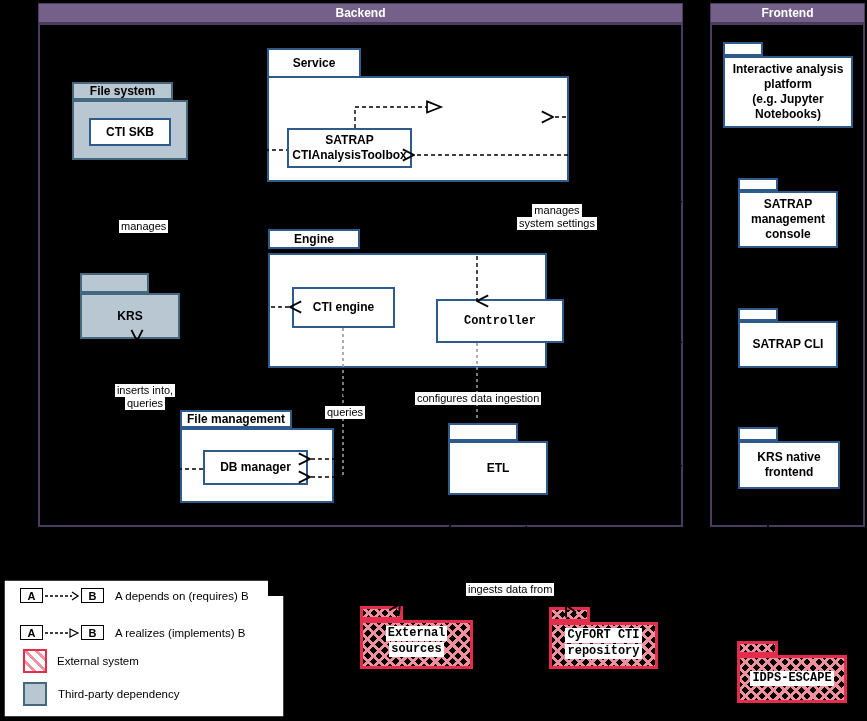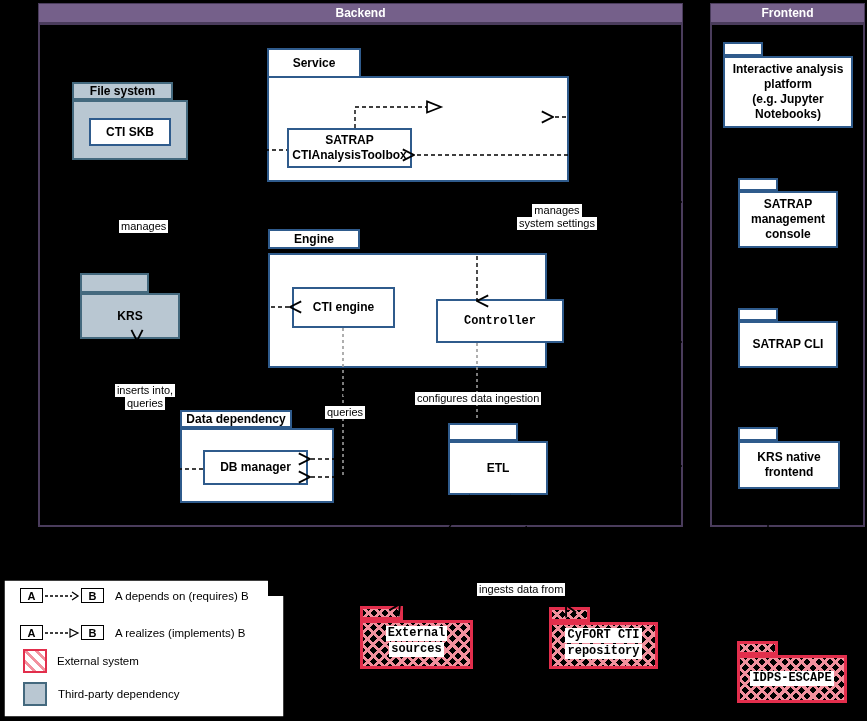--- a/index.html
+++ b/index.html
@@ -87,21 +87,21 @@
   <div class="abs comp" style="left:436px;top:299px;width:128px;height:44px;font-family:Liberation Mono, monospace;">
     <span>Controller</span>
   </div>
 
   <div class="abs tab slate" style="left:80px;top:273px;width:69px;height:20px;"></div>
   <div class="abs body slate bold12" style="left:80px;top:293px;width:100px;height:46px;">
     <span>KRS</span>
   </div>
 
   <div class="abs tab blue" style="left:180px;top:410px;width:112px;height:18px;">
-    <div class="tab-label">Data dependency</div>
+    <div class="tab-label">File management</div>
   </div>
   <div class="abs body blue" style="left:180px;top:428px;width:154px;height:75px;"></div>
   <div class="abs comp" style="left:203px;top:450px;width:105px;height:35px;">
     <span>DB manager</span>
   </div>
 
   <div class="abs tab blue" style="left:448px;top:423px;width:70px;height:18px;"></div>
   <div class="abs body blue bold12" style="left:448px;top:441px;width:100px;height:54px;">
     <span>ETL</span>
   </div>
@@ -189,21 +189,21 @@
   <div class="abs elabel" style="left:108px;top:384px;width:74px;">
     <span>inserts into,</span><br>
     <span>queries</span>
   </div>
   <div class="abs elabel" style="left:325px;top:406px;">
     <span>queries</span>
   </div>
   <div class="abs elabel" style="left:415px;top:392px;">
     <span>configures data ingestion</span>
   </div>
-  <div class="abs elabel" style="left:477px;top:583px;text-decoration:underline;">
+  <div class="abs elabel" style="left:466px;top:583px;text-decoration:underline;">
     <span>ingests data from</span>
   </div>
 
   <div class="abs" style="left:3px;top:579px;width:282px;height:139px;z-index:2;">
     <svg width="282" height="139" style="position:absolute;left:0;top:0;">
       <path d="M1,1 H265 L281,17 V138 H1 Z" fill="#fff" stroke="#000" stroke-width="1.5"></path>
       <path d="M265,1 L265,17 L281,17 Z" fill="#000"></path>
     </svg>
 
     <div class="note-item" style="left:17px;top:9px;">

